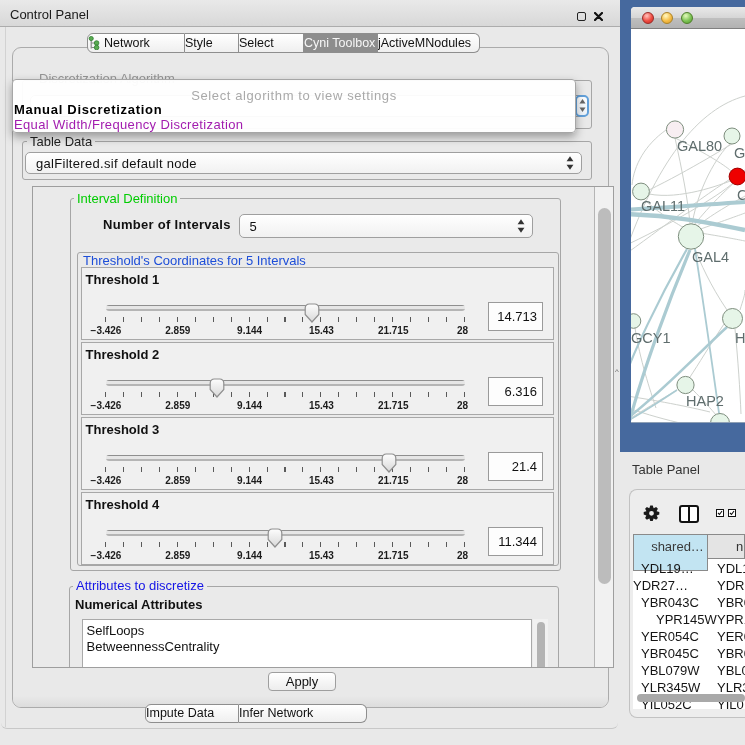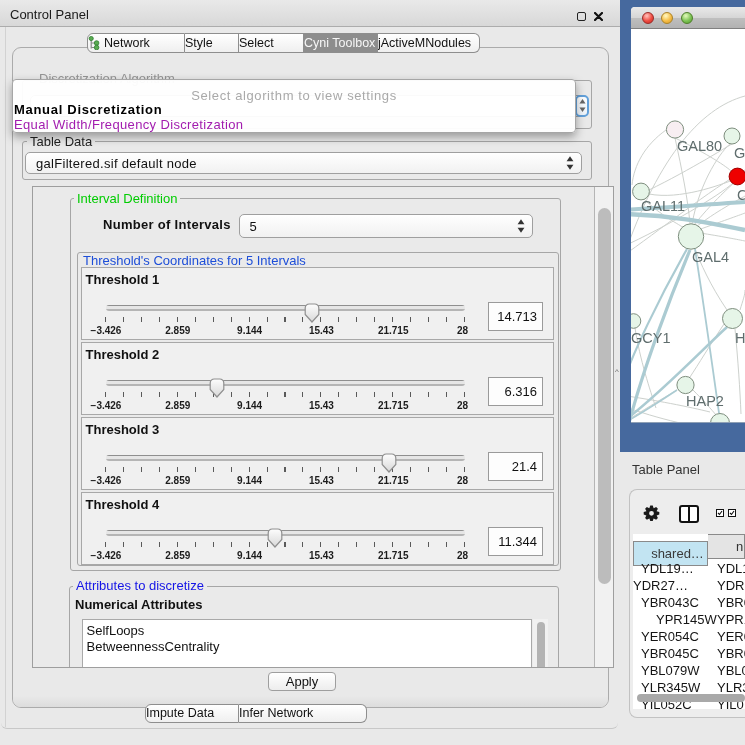--- a/index.html
+++ b/index.html
@@ -340,21 +340,21 @@
       <path d="M1 3 L2.5 4.5 L5 1" stroke="#111" stroke-width="1.1" fill="none"></path>
     </svg>
 </div>
 <div class="abs" style="left:727.5px; top:509px; width:8px; height:8px; border:1.3px solid #111; background:#FFF;">
   <svg width="6" height="6" viewBox="0 0 6 6" style="position:absolute;left:0;top:0;">
       <path d="M1 3 L2.5 4.5 L5 1" stroke="#111" stroke-width="1.1" fill="none"></path>
     </svg>
 </div>
 
 <div class="abs" style="left:633px; top:534px; width:112px; height:175px; background:#FFF; overflow:hidden;">
-  <div style="position:absolute; left:0; top:7px; width:75px; height:25px; background:#C2E4F2; border:1px solid #8A8A8A; text-align:center; line-height:24px; font-size:13px; color:#3A3A3A; padding-left:14px;">shared…</div>
+  <div style="position:absolute; left:0; top:0; width:75px; height:37px; background:#C2E4F2; border:1px solid #8A8A8A; text-align:center; line-height:24px; font-size:13px; color:#3A3A3A; padding-left:14px;">shared…</div>
   <div style="position:absolute; left:75px; top:0; width:37px; height:25px; background:#E4E4E4; border:1px solid #8A8A8A; border-left:none; font-size:13px; color:#333;">
       <span style="position:absolute; left:28px; top:4px;">n…</span>
     </div>
   <div style="position:absolute; left:0; top:25.5px; font-size:13px; color:#151515; line-height:17px;">
     <div><span style="padding-left:8px;">YDL19…</span><span style="position:absolute; left:84px;">YDL1</span></div>
     <div><span style="padding-left:0;">YDR27…</span><span style="position:absolute; left:84px;">YDR2</span></div>
     <div><span style="padding-left:8px;">YBR043C</span><span style="position:absolute; left:84px;">YBR0</span></div>
     <div><span style="padding-left:23px;">YPR145W</span><span style="position:absolute; left:84px;">YPR1</span></div>
     <div><span style="padding-left:8px;">YER054C</span><span style="position:absolute; left:84px;">YER0</span></div>
     <div><span style="padding-left:8px;">YBR045C</span><span style="position:absolute; left:84px;">YBR0</span></div>

